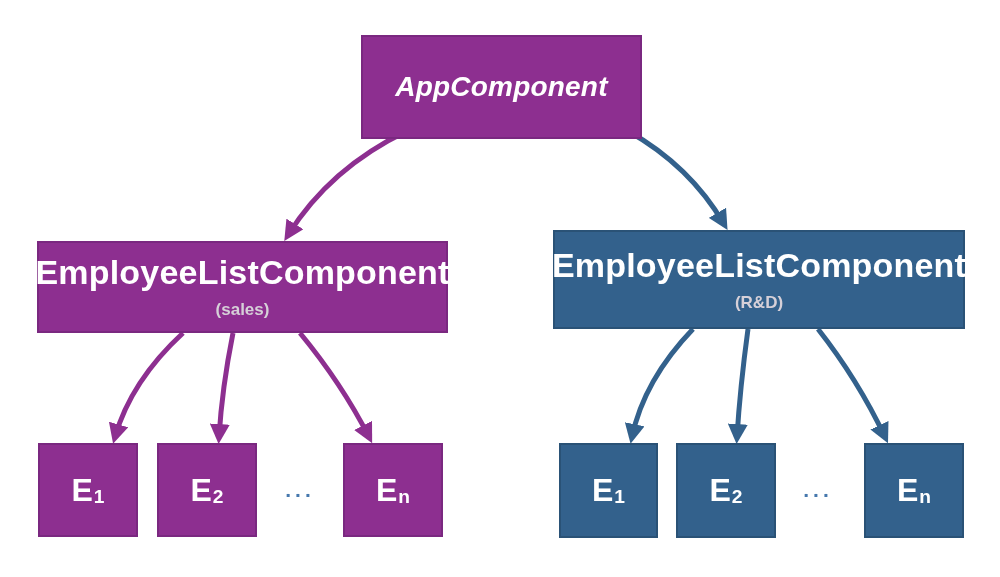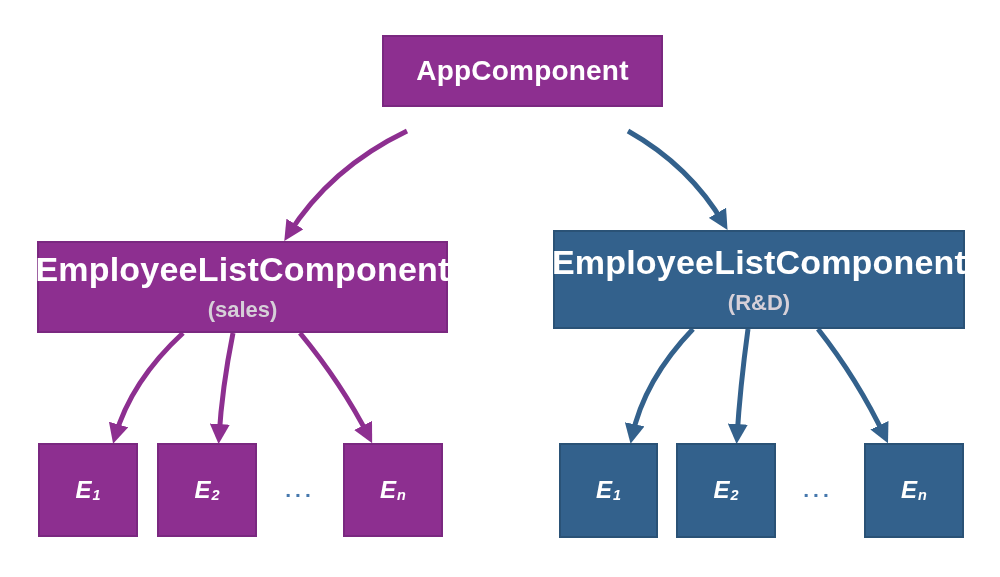--- a/index.html
+++ b/index.html
@@ -54,31 +54,30 @@
     font-weight: 700;
     font-size: 34px;
     line-height: 1.15;
     letter-spacing: 0.2px;
     white-space: nowrap;
   }
   .app-label { font-size: 28px; }
   .node-sublabel {
     color: var(--sublabel, #d6d0d8);
     font-weight: 700;
-    font-size: 22px;
+    font-size: 17px;
     line-height: 1.2;
     margin-top: 8px;
   }
   .e-label {
     color: var(--label, #ffffff);
     font-weight: 700;
-    font-size: 24px;
+    font-size: 32px;
     line-height: 1;
     white-space: nowrap;
-    font-style: italic;
   }
   .subscript {
     font-size: 0.6em;
     vertical-align: -2px;
     margin-left: 1px;
   }
   .ellipsis {
     position: absolute;
     display: flex;
     align-items: center;
@@ -107,21 +106,21 @@
     <path class="arrow purple" d="M407,131 Q330,168 288,235" marker-end="url(#ah-purple)"></path>
     <path class="arrow blue" d="M628,131 Q690,166 724,224" marker-end="url(#ah-blue)"></path>
     <path class="arrow purple" d="M183,333 Q131,381 115,437" marker-end="url(#ah-purple)"></path>
     <path class="arrow purple" d="M233,333 Q222,388 219,437" marker-end="url(#ah-purple)"></path>
     <path class="arrow purple" d="M300,333 Q342,384 369,437" marker-end="url(#ah-purple)"></path>
     <path class="arrow blue" d="M693,329 Q644,380 632,437" marker-end="url(#ah-blue)"></path>
     <path class="arrow blue" d="M748,329 Q740,388 737,437" marker-end="url(#ah-blue)"></path>
     <path class="arrow blue" d="M818,329 Q858,380 885,437" marker-end="url(#ah-blue)"></path>
   </svg>
 
-  <div class="node purple-node" style="left:382px; top:35px; width:281px; height:72px;">
+  <div class="node purple-node" style="left:361px; top:35px; width:281px; height:104px;font-style:italic;">
     <div class="node-label app-label">AppComponent</div>
   </div>
 
   <div class="node purple-node" style="left:37px; top:241px; width:411px; height:92px;">
     <div class="node-label">EmployeeListComponent</div>
     <div class="node-sublabel">(sales)</div>
   </div>
 
   <div class="node blue-node" style="left:553px; top:230px; width:412px; height:99px;">
     <div class="node-label">EmployeeListComponent</div>

